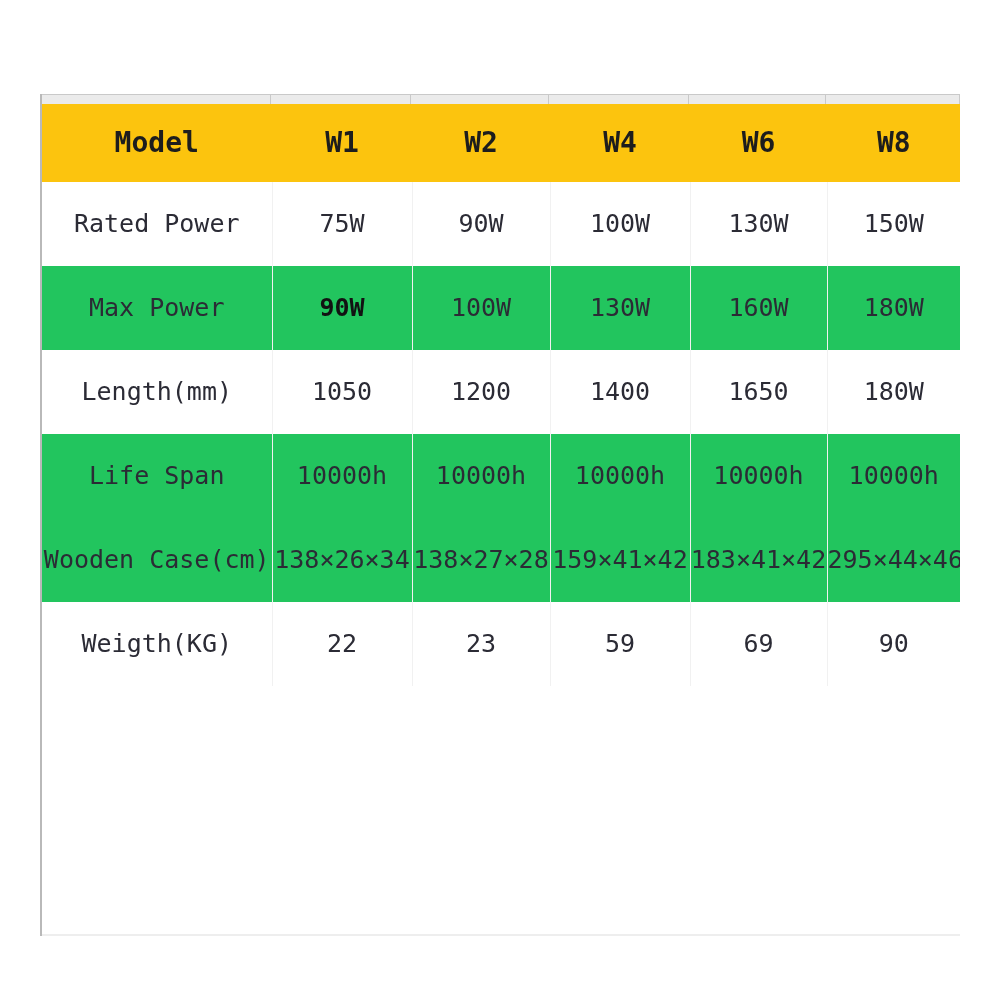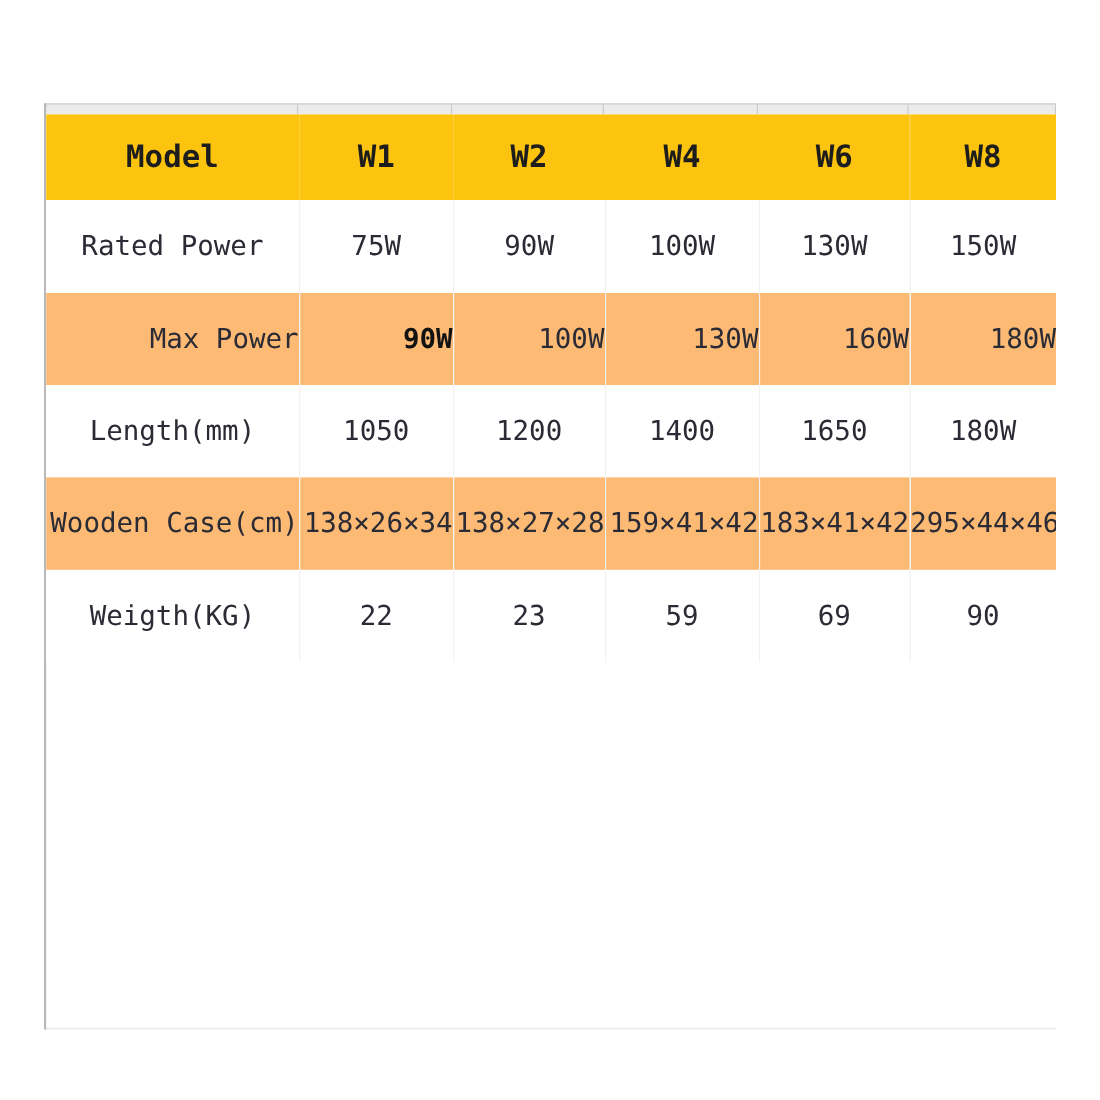--- a/index.html
+++ b/index.html
@@ -102,22 +102,21 @@
     font-size: 28px;
     border-right: 1px solid #FCC40E;
     border-bottom: none;
   }
 
   
   table.spec-table tbody tr.row-white td {
     background: #ffffff;
   }
   table.spec-table tbody tr.row-grey td {
-    background: #fdba74;
-    text-align: right;
+    background: #22c55e;
   }
 
   
   table.spec-table td.cell-grey {
     background: #e4e4e4;
   }
 
   
   table.spec-table td.cell-bold {
     font-weight: bold;
@@ -195,20 +194,28 @@
           </tr>
           <tr class="row-white">
             <td class="label-cell">Length(mm)</td>
             <td>1050</td>
             <td>1200</td>
             <td>1400</td>
             <td>1650</td>
             <td class="cell-grey">180W</td>
           </tr>
           <tr class="row-grey">
+            <td class="label-cell">Life Span</td>
+            <td>10000h</td>
+            <td>10000h</td>
+            <td>10000h</td>
+            <td>10000h</td>
+            <td>10000h</td>
+          </tr>
+          <tr class="row-grey">
             <td class="label-cell">Wooden Case(cm)</td>
             <td>138×26×34</td>
             <td>138×27×28</td>
             <td>159×41×42</td>
             <td>183×41×42</td>
             <td>295×44×46</td>
           </tr>
           <tr class="row-white">
             <td class="label-cell">Weigth(KG)</td>
             <td>22</td>

